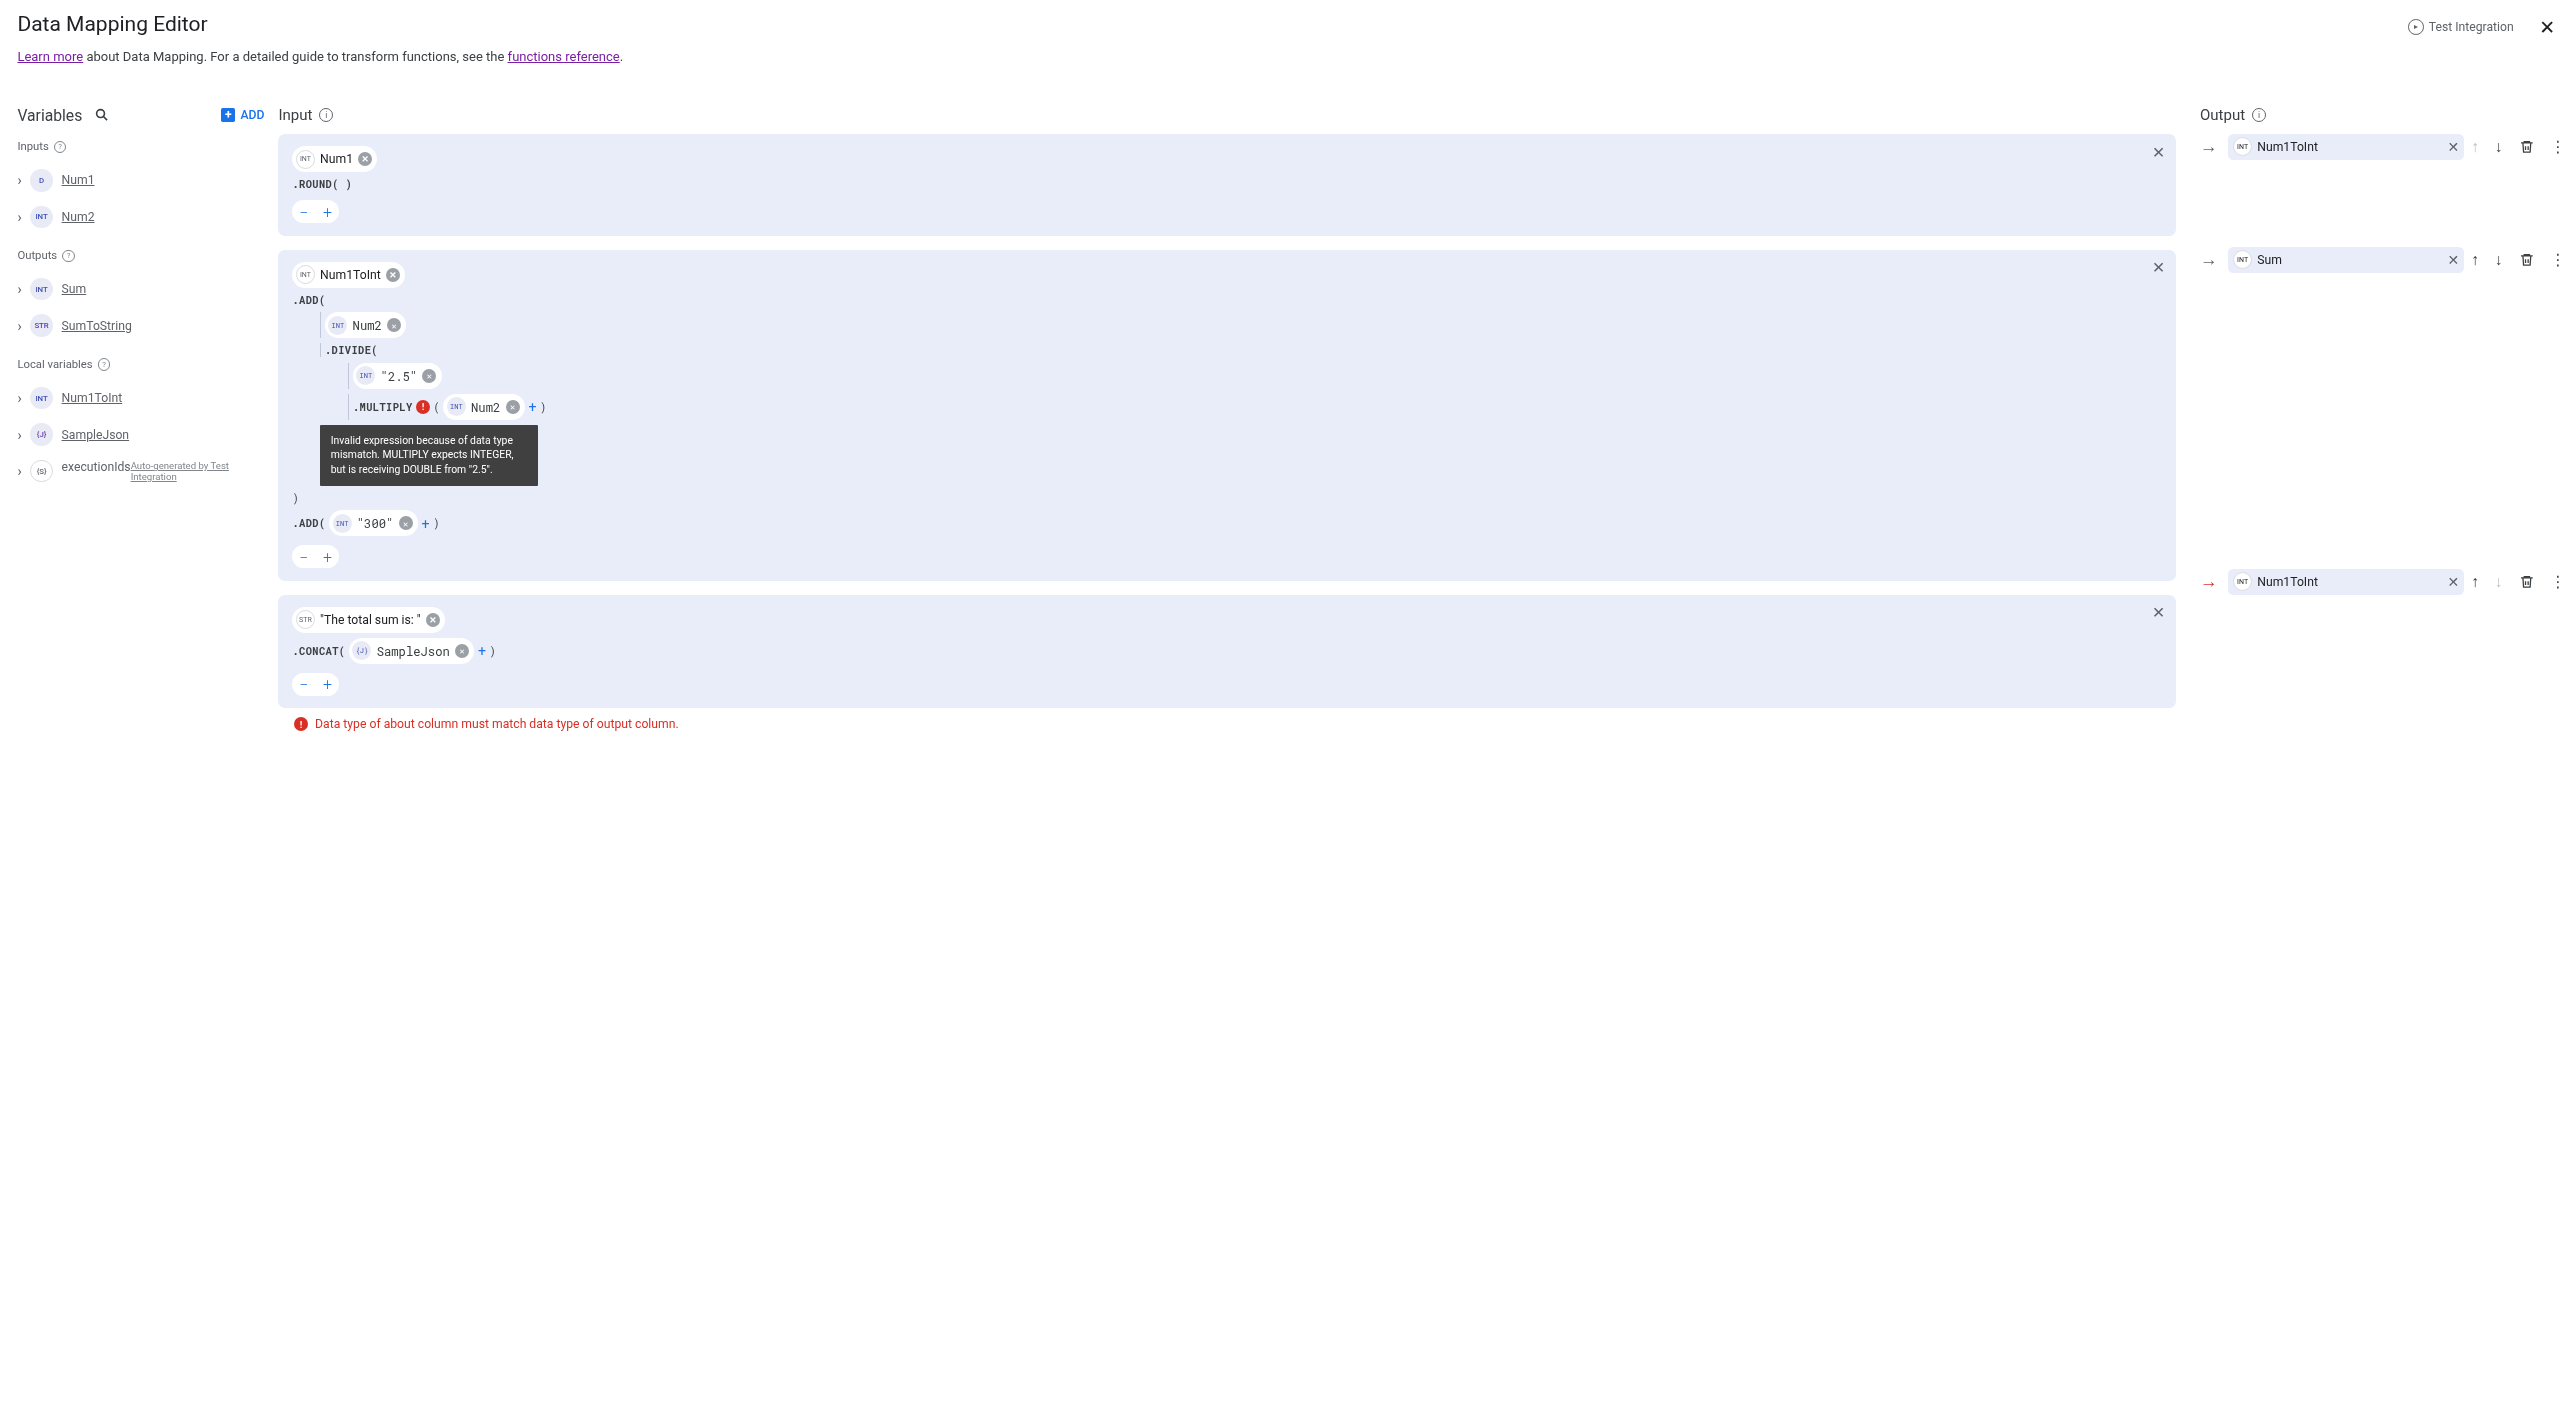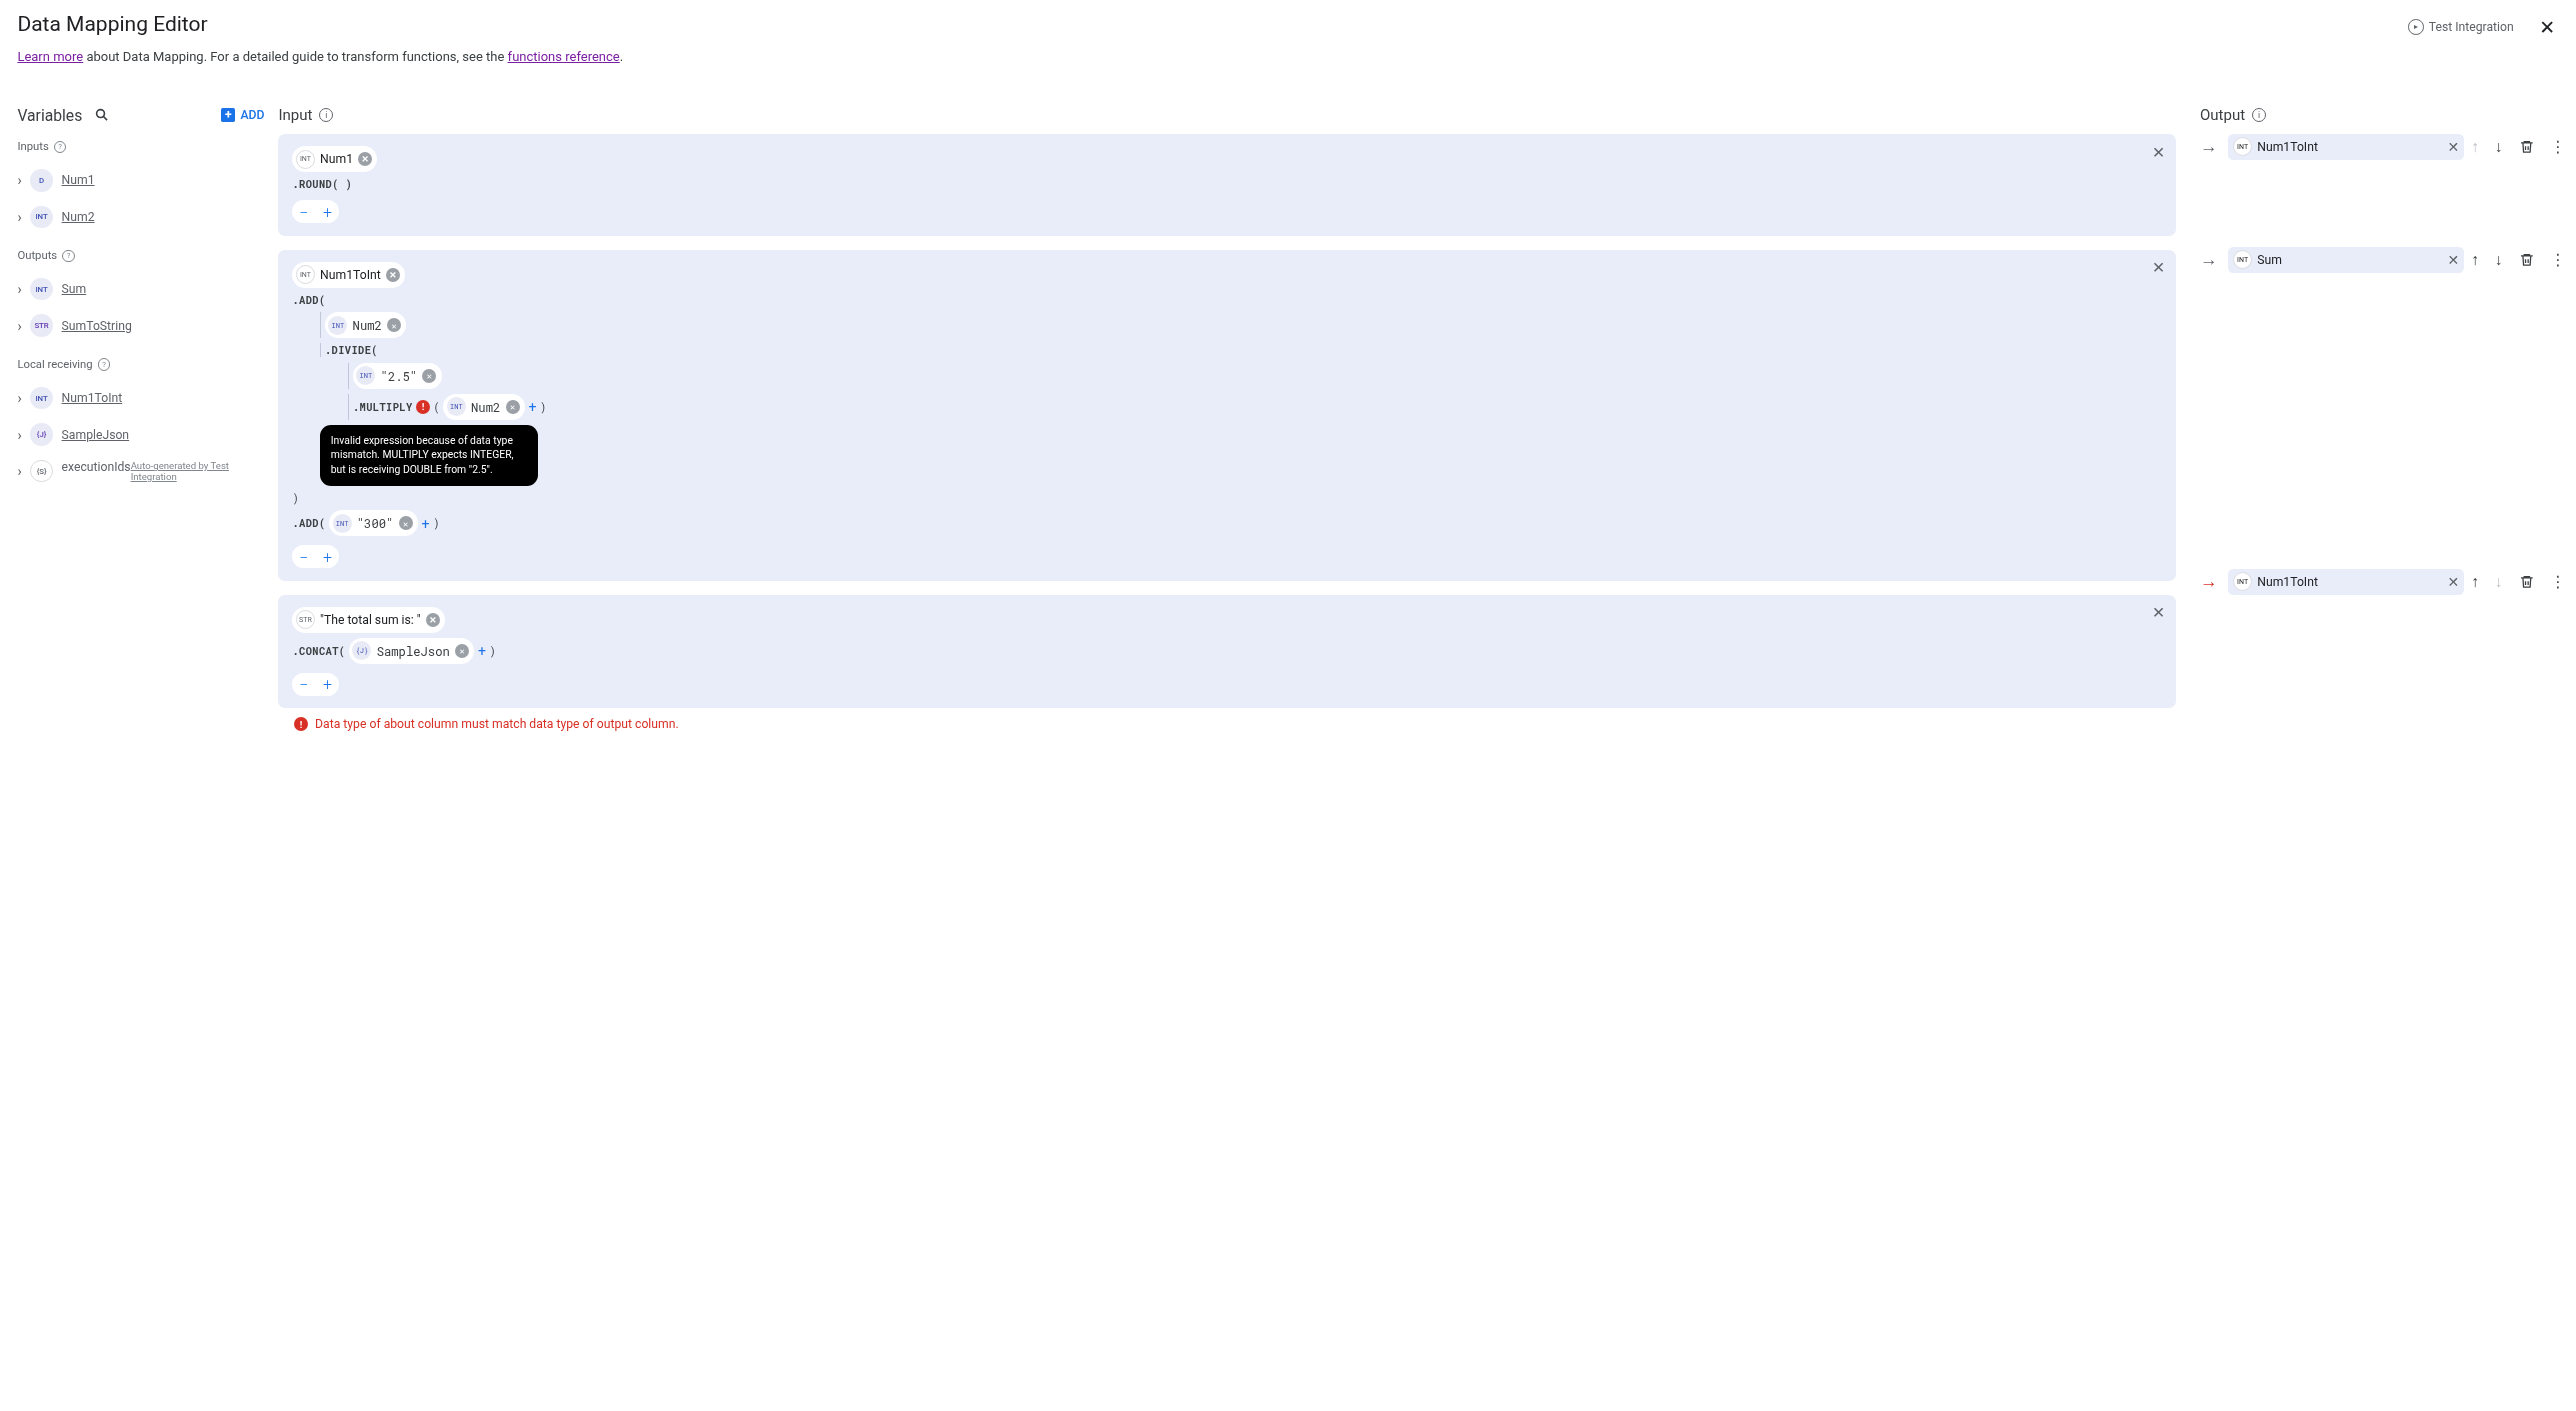--- a/index.html
+++ b/index.html
@@ -227,25 +227,25 @@
       width: 14px; height: 14px;
       background: #d93025;
       color: #fff;
       border-radius: 50%;
       display: inline-flex;
       align-items: center; justify-content: center;
       font-size: 9.6px;
       font-weight: bold;
     }
     .tooltip-box {
-      background: #000000;
+      background: #404040;
       color: #fff;
       font-size: 10.4px;
       padding: 8.7px 10.4px;
-      border-radius: 11px;
+      border-radius: 1px;
       max-width: 218px;
       line-height: 1.4;
       margin-left: 28px;
       margin-top: 5.2px;
     }
     .right-panel {
       width: 383px;
       flex-shrink: 0;
       padding-left: 17.4px;
     }
@@ -368,21 +368,21 @@
       <span class="type-badge type-int">INT</span>
       <span class="var-name">Sum</span>
     </div>
     <div class="var-row">
       <span class="expand-chev">›</span>
       <span class="type-badge type-str">STR</span>
       <span class="var-name">SumToString</span>
     </div>
 
     <div class="section-label">
-      <span>Local receiving</span>
+      <span>Local variables</span>
       <span class="help-circle">?</span>
     </div>
     <div class="var-row">
       <span class="expand-chev">›</span>
       <span class="type-badge type-int">INT</span>
       <span class="var-name">Num1ToInt</span>
     </div>
     <div class="var-row">
       <span class="expand-chev">›</span>
       <span class="type-badge type-j">{J}</span>

